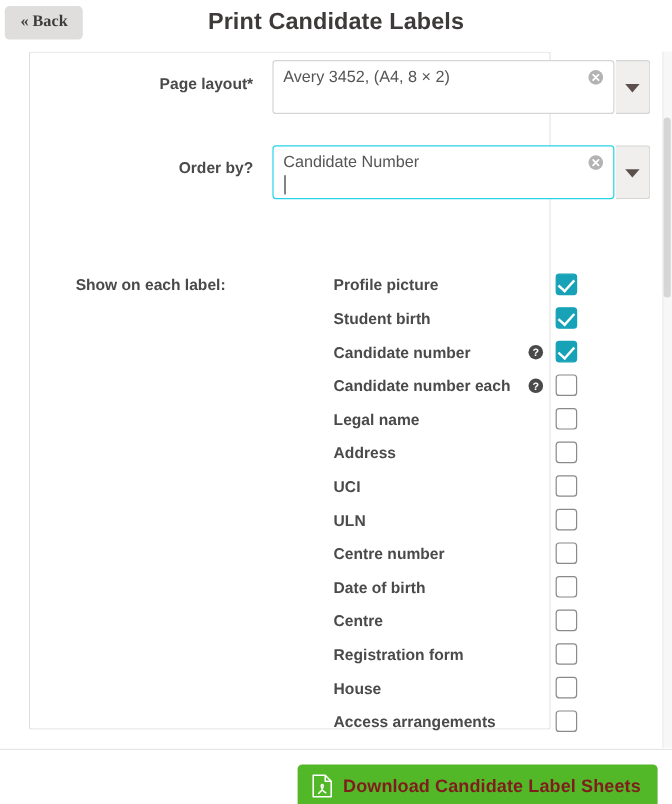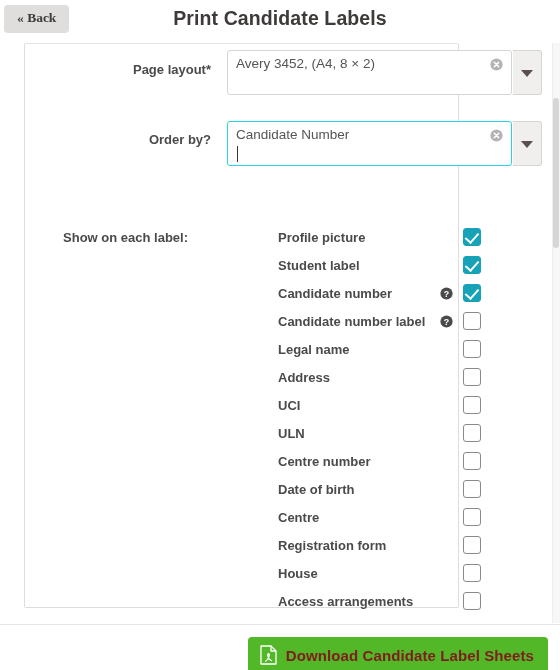--- a/index.html
+++ b/index.html
@@ -338,37 +338,37 @@
   <div class="checklist">
     <div class="checklist-label">Show on each label:</div>
     <div class="check-rows" id="check-rows">
         <div class="check-row">
           <span class="check-text">Profile picture</span>
           <span class="checkbox checked">
             <span class="tick"></span>
           </span>
         </div>
         <div class="check-row">
-          <span class="check-text">Student label</span>
+          <span class="check-text">Student birth</span>
           <span class="checkbox checked">
             <span class="tick"></span>
           </span>
         </div>
         <div class="check-row">
           <span class="check-text">Candidate number</span>
           <span class="help-icon"><svg viewBox="0 0 16 16" width="13" height="13" aria-hidden="true">
               <circle cx="8" cy="8" r="7.5" fill="#4a4a4a"></circle>
               <text x="8" y="12" text-anchor="middle" font-family="Liberation Sans, sans-serif" font-size="11" font-weight="bold" fill="#ffffff">?</text>
             </svg></span>
           <span class="checkbox checked">
             <span class="tick"></span>
           </span>
         </div>
         <div class="check-row">
-          <span class="check-text">Candidate number label</span>
+          <span class="check-text">Candidate number each</span>
           <span class="help-icon"><svg viewBox="0 0 16 16" width="13" height="13" aria-hidden="true">
               <circle cx="8" cy="8" r="7.5" fill="#4a4a4a"></circle>
               <text x="8" y="12" text-anchor="middle" font-family="Liberation Sans, sans-serif" font-size="11" font-weight="bold" fill="#ffffff">?</text>
             </svg></span>
           <span class="checkbox"></span>
         </div>
         <div class="check-row">
           <span class="check-text">Legal name</span>
           <span class="checkbox"></span>
         </div>

